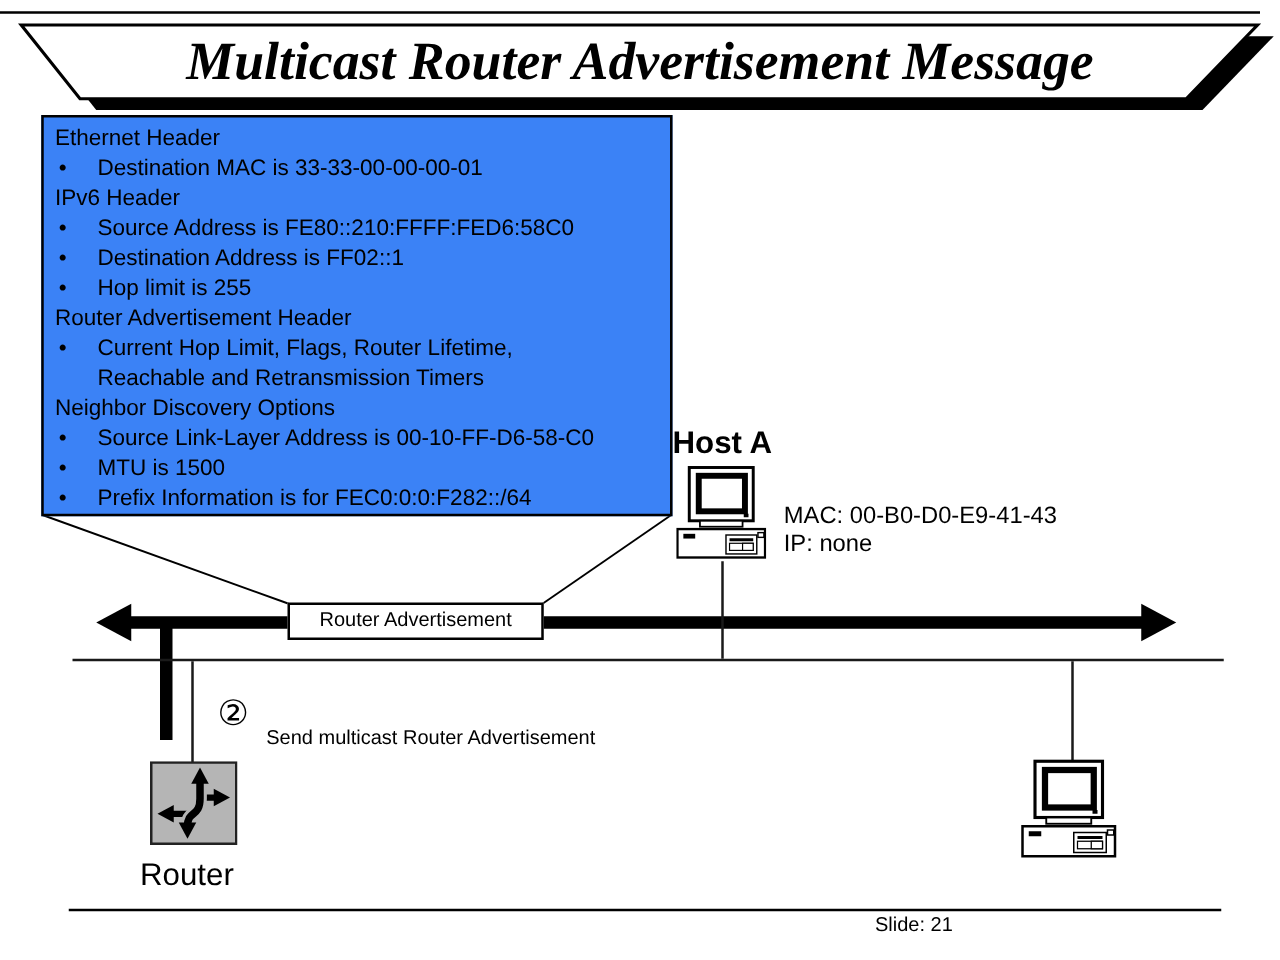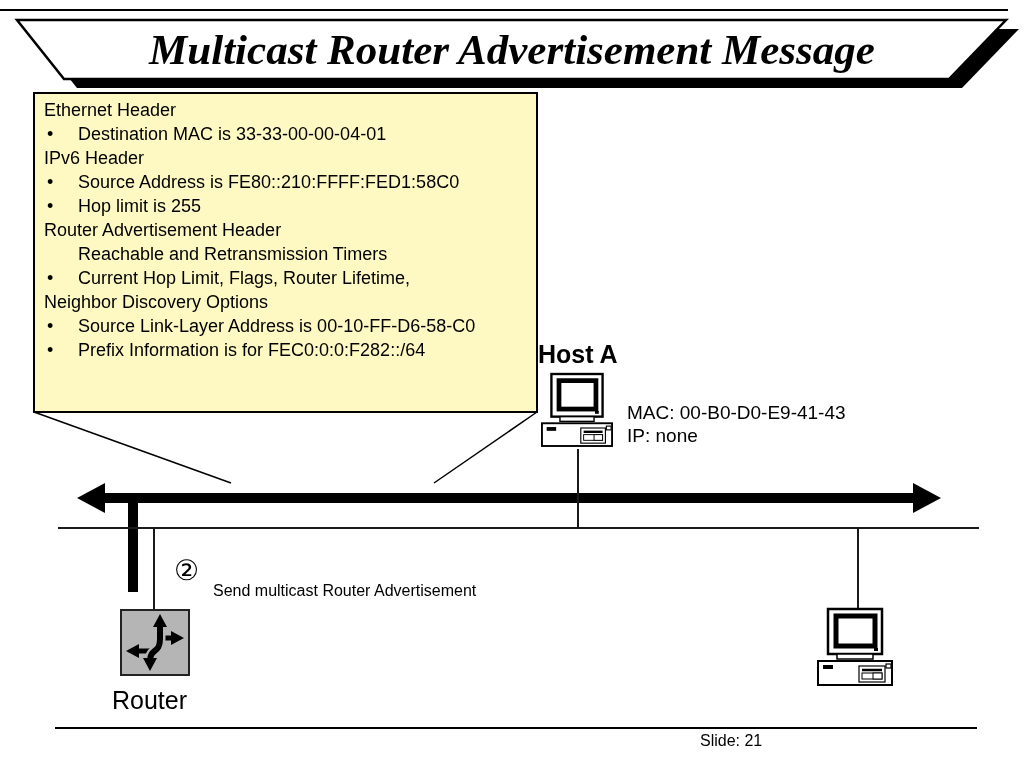--- a/index.html
+++ b/index.html
@@ -10,21 +10,21 @@
   
   #top-rule{left:0;top:9px;width:1008px;height:0;border-top:2px solid #000;}
 
   
   #banner-svg{left:0;top:0;width:1024px;height:100px;}
   #slide-title{left:40px;top:25px;width:944px;text-align:center;
     font-family:"Liberation Serif", serif;font-style:italic;font-weight:bold;
     font-size:43px;letter-spacing:0px;white-space:nowrap;}
 
   
-  #info-box{left:33px;top:92px;width:505px;height:321px;border:2px solid #000;background:#fef9c3;
+  #info-box{left:33px;top:92px;width:505px;height:321px;border:2px solid #000;background:#3b82f6;
     box-sizing:border-box;padding:4px 6px 0 9px;font-size:18px;line-height:24px;z-index:3;}
   .ln{white-space:nowrap;}
   .ln .blt{display:inline-block;width:31px;padding-left:3px;}
   .ln.c{padding-left:34px;}
 
   
   #diagram-svg{left:0;top:0;width:1024px;height:768px;z-index:1;pointer-events:none;}
 
   
   #ra-box{left:230px;top:482px;width:205px;height:30px;background:#fff;border:2px solid #000;
@@ -59,29 +59,31 @@
   <div id="top-rule" class="abs"></div>
 
   <svg id="banner-svg" class="abs" viewBox="0 0 1024 100">
     <polygon points="30,29 1019,29 962,88 77,88" fill="#000"></polygon>
     <polygon points="17,20 1006,20 949,79 64,79" fill="#fff" stroke="#000" stroke-width="2.5"></polygon>
   </svg>
   <div id="slide-title" class="abs">Multicast Router Advertisement Message</div>
 
   <div id="info-box" class="abs">
     <div class="ln h"><span>Ethernet Header</span></div>
-    <div class="ln b"><span class="blt">•</span><span>Destination MAC is 33-33-00-00-04-01</span></div>
+    <div class="ln b"><span class="blt">•</span><span>Destination MAC is 33-33-00-00-00-01</span></div>
     <div class="ln h"><span>IPv6 Header</span></div>
-    <div class="ln b"><span class="blt">•</span><span>Source Address is FE80::210:FFFF:FED1:58C0</span></div>
+    <div class="ln b"><span class="blt">•</span><span>Source Address is FE80::210:FFFF:FED6:58C0</span></div>
+    <div class="ln b"><span class="blt">•</span><span>Destination Address is FF02::1</span></div>
     <div class="ln b"><span class="blt">•</span><span>Hop limit is 255</span></div>
     <div class="ln h"><span>Router Advertisement Header</span></div>
+    <div class="ln b"><span class="blt">•</span><span>Current Hop Limit, Flags, Router Lifetime,</span></div>
     <div class="ln c"><span>Reachable and Retransmission Timers</span></div>
-    <div class="ln b"><span class="blt">•</span><span>Current Hop Limit, Flags, Router Lifetime,</span></div>
     <div class="ln h"><span>Neighbor Discovery Options</span></div>
     <div class="ln b"><span class="blt">•</span><span>Source Link-Layer Address is 00-10-FF-D6-58-C0</span></div>
+    <div class="ln b"><span class="blt">•</span><span>MTU is 1500</span></div>
     <div class="ln b"><span class="blt">•</span><span>Prefix Information is for FEC0:0:0:F282::/64</span></div>
   </div>
 
   <svg id="diagram-svg" class="abs" viewBox="0 0 1024 768">
 
     <line x1="34" y1="412" x2="231" y2="483" stroke="#000" stroke-width="1.5"></line>
     <line x1="537" y1="412" x2="434" y2="483" stroke="#000" stroke-width="1.5"></line>
 
     <line x1="98" y1="498" x2="920" y2="498" stroke="#000" stroke-width="10"></line>
     <polygon points="77,498 105,483 105,513" fill="#000"></polygon>
@@ -89,20 +91,23 @@
 
     <line x1="133" y1="495" x2="133" y2="592" stroke="#000" stroke-width="10"></line>
 
     <line x1="58" y1="528" x2="979" y2="528" stroke="#1a1a1a" stroke-width="2"></line>
 
     <line x1="578" y1="449" x2="578" y2="527" stroke="#1a1a1a" stroke-width="2"></line>
     <line x1="154" y1="529" x2="154" y2="610" stroke="#1a1a1a" stroke-width="2"></line>
     <line x1="858" y1="529" x2="858" y2="610" stroke="#1a1a1a" stroke-width="2"></line>
   </svg>
 
+  <div id="ra-box" class="abs">
+    <span>Router Advertisement</span>
+  </div>
 
   <div id="host-a-label" class="abs">Host A</div>
   <svg id="host-a-computer" class="abs" viewBox="0 0 76 80">
     <rect x="11" y="2" width="54" height="45" fill="#fff" stroke="#000" stroke-width="2.5"></rect>
     <rect x="19" y="9" width="39" height="30" fill="#fff" stroke="#000" stroke-width="5"></rect>
     <rect x="57" y="41" width="4" height="3" fill="#000"></rect>
     <rect x="20" y="47" width="36" height="5" fill="#fff" stroke="#000" stroke-width="1.5"></rect>
     <rect x="1" y="54" width="74" height="24" fill="#fff" stroke="#000" stroke-width="2"></rect>
     <rect x="6" y="58" width="10" height="4" fill="#000"></rect>
     <rect x="42" y="59" width="26" height="16" fill="#fff" stroke="#000" stroke-width="1.2"></rect>

